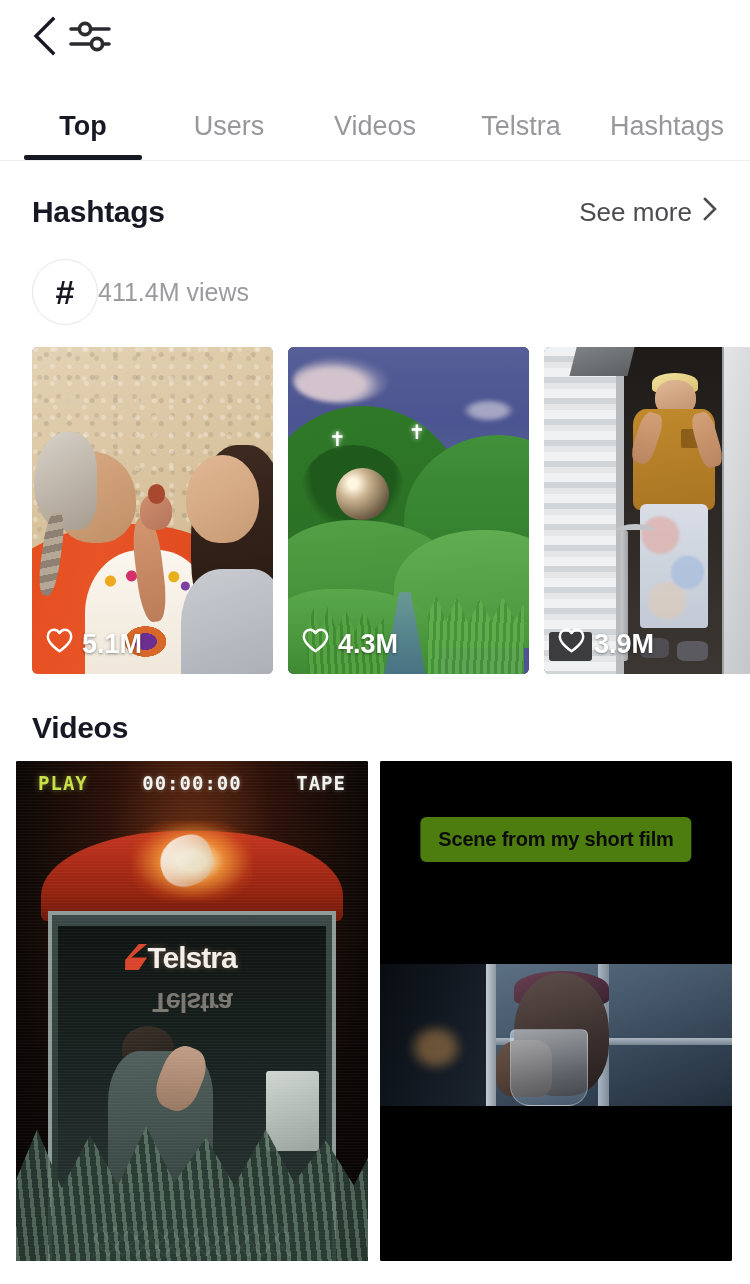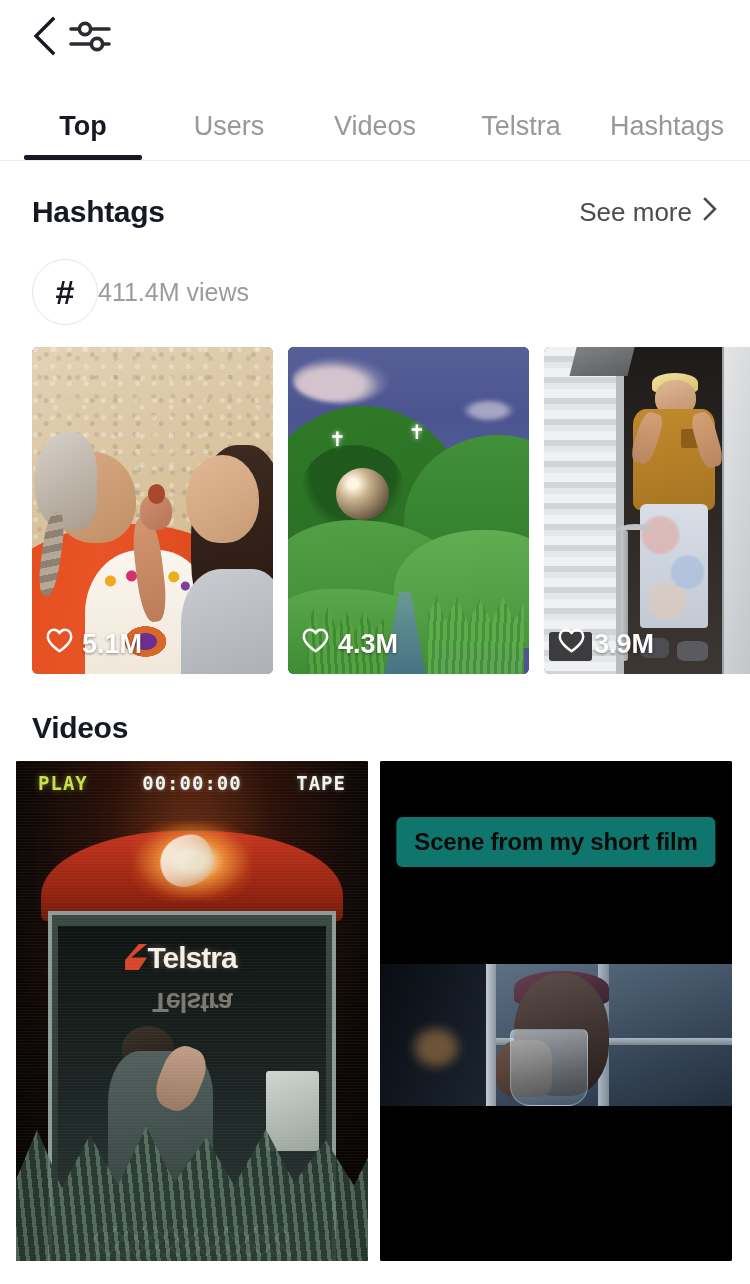--- a/index.html
+++ b/index.html
@@ -661,23 +661,23 @@
   }
   .f-hand {
     position: absolute; left: 33%; top: 54%;
     width: 16%; height: 40%;
     background: linear-gradient(160deg, #6a5347 0%, #3f312a 100%);
     border-radius: 40% 30% 26% 32%;
   }
   .f-caption {
     position: absolute; left: 50%; top: 11.2%;
     transform: translateX(-50%);
-    background: #0f766e;
+    background: #4d7c0f;
     color: #0b0b0c;
-    font-size: 24px;
+    font-size: 20px;
     font-weight: bold;
     padding: 11px 18px;
     border-radius: 6px;
     white-space: nowrap;
     letter-spacing: -0.2px;
   }
 </style>
 </head>
 <body>
 

